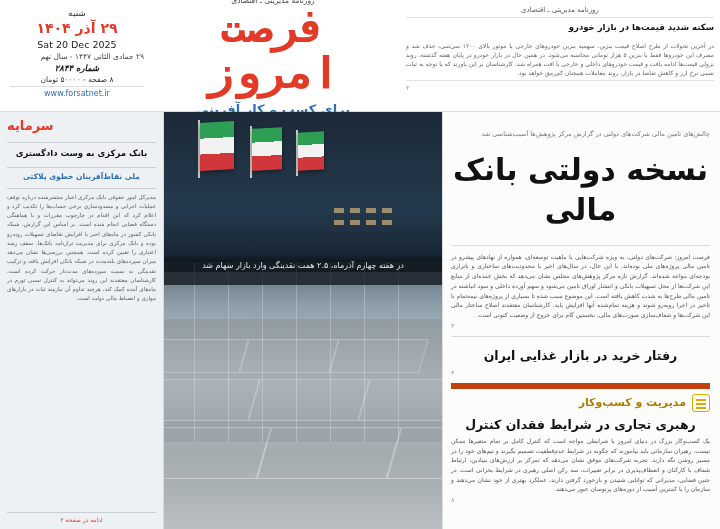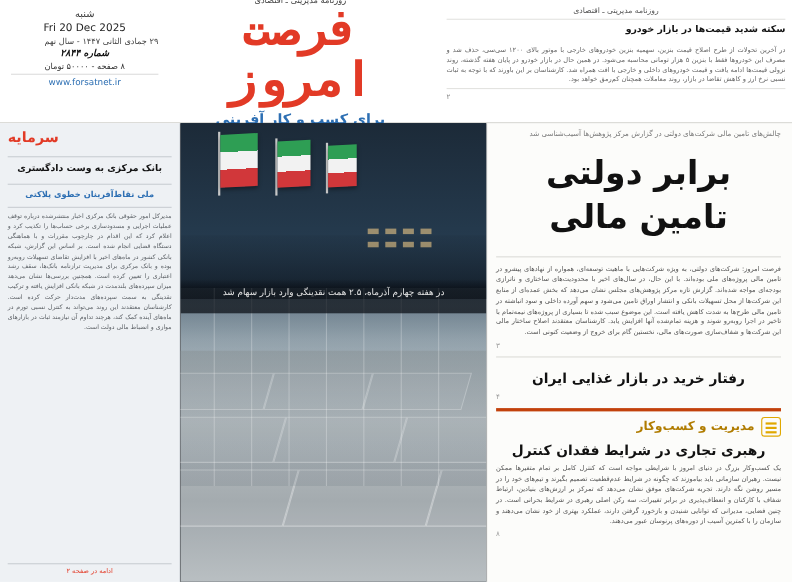--- a/index.html
+++ b/index.html
@@ -154,20 +154,21 @@
     padding: 6px 10px 4px 8px;
     border-left: 1px solid #ddd;
     display: flex; flex-direction: column;
   }
   .kicker {
     font-size: 6.5px;
     color: #777;
     line-height: 1.5;
     text-align: right;
     margin-bottom: 4px;
+    margin-top: 12px;
   }
   .headline-xl {
     font-size: 30px;
     font-weight: bold;
     color: #111;
     line-height: 1.35;
     text-align: center;
     margin: 6px 0 8px 0;
   }
   .divider-dots {
@@ -189,21 +190,21 @@
   }
   .page-num {
     font-size: 6.5px;
     color: #999;
     text-align: left;
     margin-top: 2px;
   }
   .sect-badge {
     display: flex; flex-direction: row; align-items: center; gap: 6px;
     margin-top: 6px;
-    border-top: 3px solid #c2410c;
+    border-top: 6px solid #c2410c;
     padding-top: 5px;
   }
   .badge-icon {
     width: 18px; height: 18px;
     border: 1.4px solid #e0a800;
     border-radius: 3px;
     position: relative;
     flex: none;
   }
   .badge-icon:before {
@@ -343,33 +344,34 @@
     </div>
 
     <div class="mast-logo">
       <div class="mast-kicker">روزنامه مدیریتی ـ اقتصادی</div>
       <div class="logo-word">فرصت امروز</div>
       <div class="logo-sub">برای کسب و کار آفرینی</div>
     </div>
 
     <div class="mast-left">
       <div class="day">شنبه</div>
-      <div class="date-en">Fri 20 Dec 2025</div>
+      <div class="date-red">۲۹ آذر ۱۴۰۴</div>
+      <div class="date-en">Sat 20 Dec 2025</div>
       <div class="date-line">۲۹ جمادی الثانی ۱۴۴۷ - سال نهم</div>
       <div class="issue-line">شماره ۲۸۴۴</div>
       <div class="pages-line">۸ صفحه - ۵۰۰۰۰ تومان</div>
       <div class="site-line">www.forsatnet.ir</div>
     </div>
   </div>
 
   <div class="body-grid">
 
     <div class="col-right">
       <div class="kicker">چالش‌های تامین مالی شرکت‌های دولتی در گزارش مرکز پژوهش‌ها آسیب‌شناسی شد</div>
-      <div class="headline-xl">برابر دولتی تامین مالی</div>
+      <div class="headline-xl">نسخه دولتی بانک مالی</div>
       <div class="divider-dots"></div>
       <div class="body-text">فرصت امروز: شرکت‌های دولتی، به ویژه شرکت‌هایی با ماهیت توسعه‌ای، همواره از نهادهای پیشرو در تامین مالی پروژه‌های ملی بوده‌اند. با این حال، در سال‌های اخیر با محدودیت‌های ساختاری و ناترازی بودجه‌ای مواجه شده‌اند. گزارش تازه مرکز پژوهش‌های مجلس نشان می‌دهد که بخش عمده‌ای از منابع این شرکت‌ها از محل تسهیلات بانکی و انتشار اوراق تامین می‌شود و سهم آورده داخلی و سود انباشته در تامین مالی طرح‌ها به شدت کاهش یافته است. این موضوع سبب شده تا بسیاری از پروژه‌های نیمه‌تمام با تاخیر در اجرا روبه‌رو شوند و هزینه تمام‌شده آنها افزایش یابد. کارشناسان معتقدند اصلاح ساختار مالی این شرکت‌ها و شفاف‌سازی صورت‌های مالی، نخستین گام برای خروج از وضعیت کنونی است.</div>
       <div class="page-num">۳</div>
 
       <div class="divider-dots"></div>
       <div class="sec-head">رفتار خرید در بازار غذایی ایران</div>
       <div class="page-num">۴</div>
 
       <div class="sect-badge">
         <span class="badge-icon"></span>

